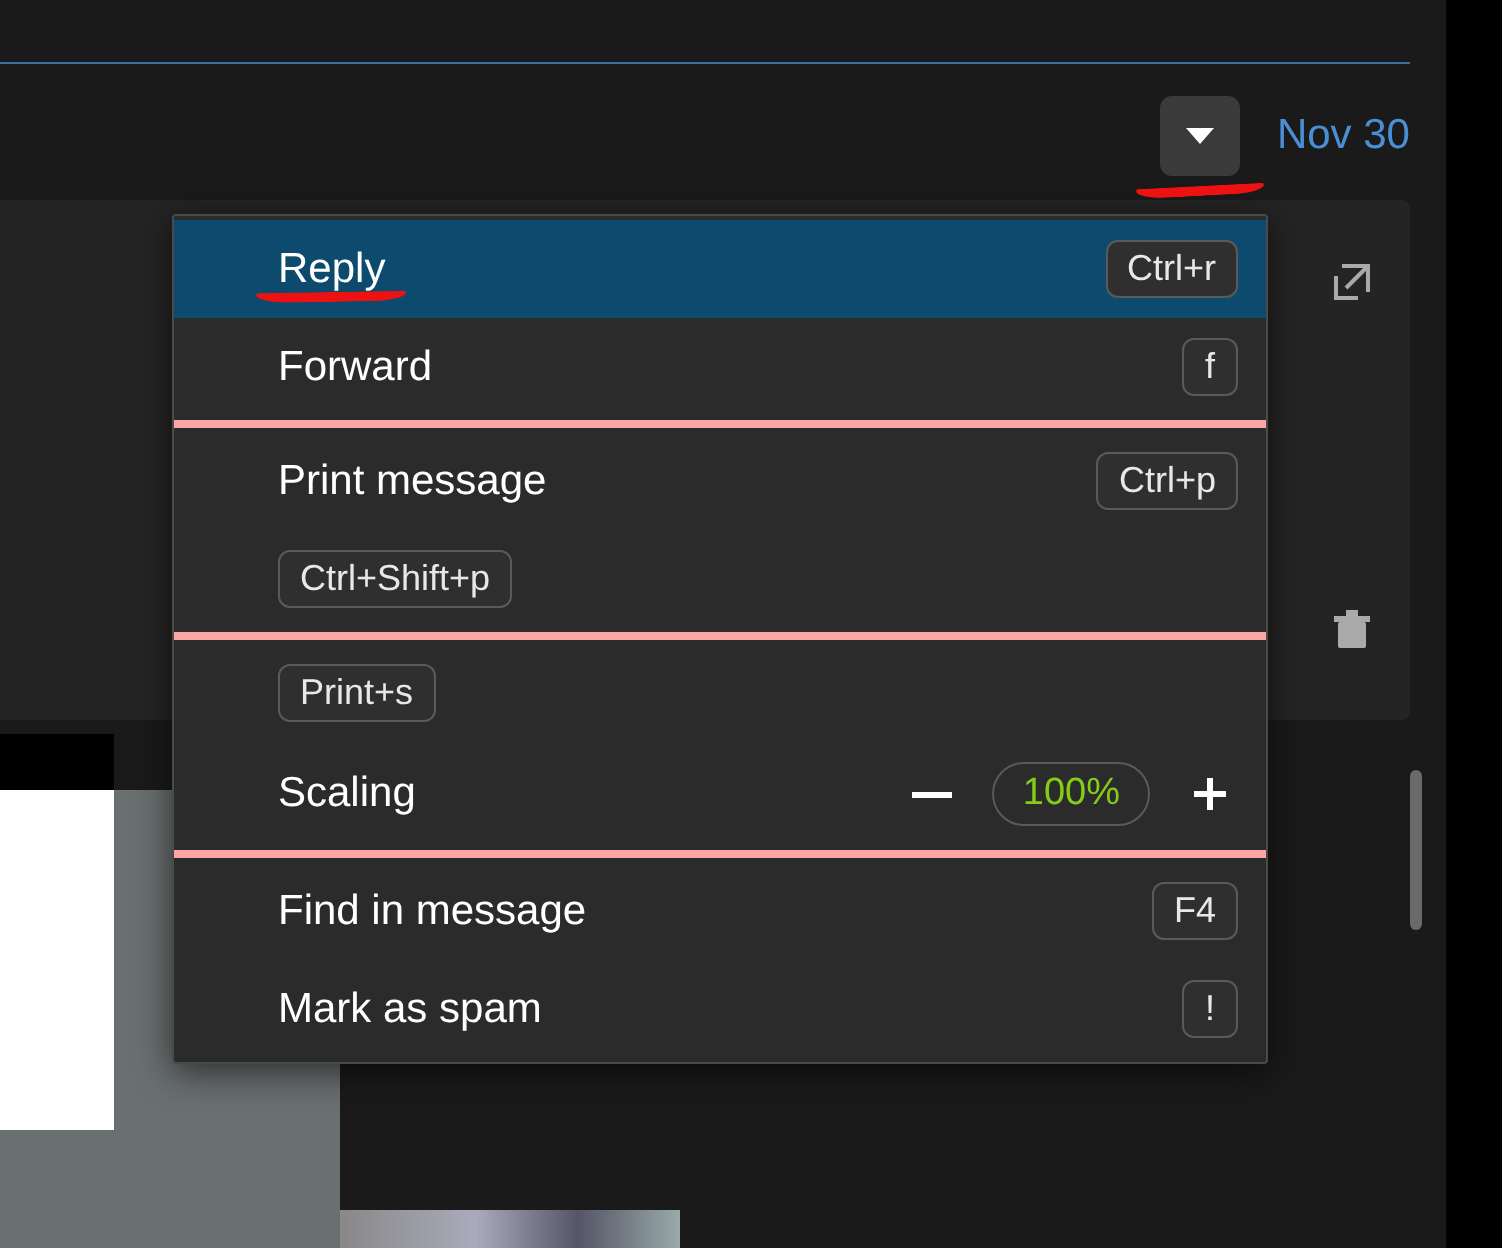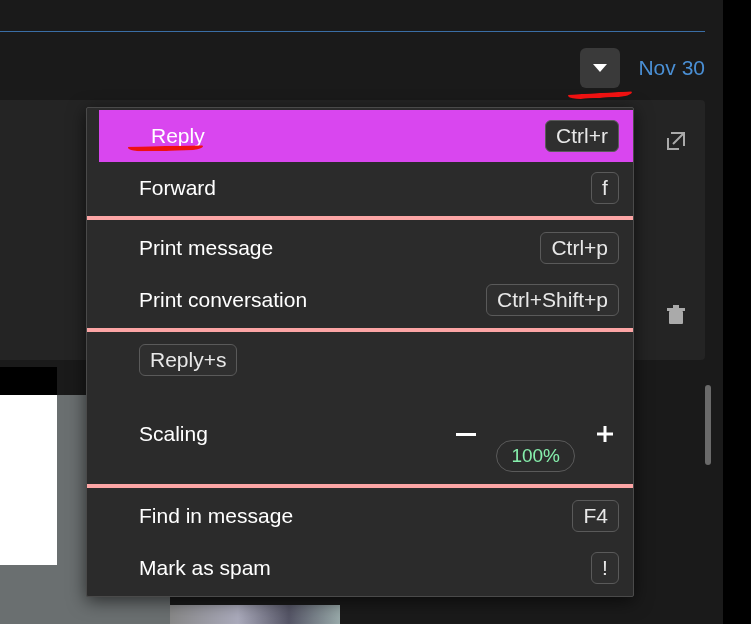--- a/index.html
+++ b/index.html
@@ -112,52 +112,51 @@
   .menu-group { padding: 2px 0; }
   .menu-sep { border-top: 4px solid #fca5a5; }
   .menu-item {
     display: flex;
     align-items: center;
     justify-content: space-between;
     padding: 10px 14px 10px 52px;
     cursor: pointer;
     min-height: 48px;
   }
-  .menu-item.hover { background: #d946ef; margin-left: 12px; }
+  .menu-item.hover { background: #0c4a6e; }
   .menu-label { color: #fff; }
   .shortcut {
     display: inline-block;
     padding: 3px 10px;
     border: 1px solid #5a5a5a;
     border-radius: 6px;
     color: #e8e8e8;
-    font-size: 21px;
+    font-size: 18px;
     background: #2f2f2f;
     min-width: 28px;
     text-align: center;
   }
 
   
   .scaling-right {
     display: flex; align-items: center; gap: 16px;
   }
   .minus, .plus {
     width: 28px; height: 28px;
     display:flex;align-items:center;justify-content:center;
     color:#fff; font-weight:bold; cursor:pointer;
   }
   .minus-bar { width: 20px; height: 3px; background:#fff; }
   .plus svg { stroke:#fff; }
   .zoom-pill {
     padding: 4px 14px;
     border: 1px solid #5a5a5a;
     border-radius: 16px;
-    color:#86efac;
+    color:#84cc16;
     font-size: 19px;
-    margin-top: 44px;
   }
 
   
   .red-mark {
     position: absolute;
     border-bottom: 5px solid #e11;
     border-radius: 50% / 100%;
     height: 8px;
     pointer-events: none;
   }
@@ -209,27 +208,26 @@
         <span class="menu-label">Forward</span>
         <span class="shortcut">f</span>
       </div>
     </div>
     <div class="menu-group menu-sep">
       <div class="menu-item">
         <span class="menu-label">Print message</span>
         <span class="shortcut">Ctrl+p</span>
       </div>
       <div class="menu-item">
-        <span class="menu-label">Print conversation</span>
         <span class="shortcut">Ctrl+Shift+p</span>
       </div>
     </div>
     <div class="menu-group menu-sep">
       <div class="menu-item">
-        <span class="shortcut">Reply+s</span>
+        <span class="shortcut">Print+s</span>
       </div>
       <div class="menu-item">
         <span class="menu-label">Scaling</span>
         <div class="scaling-right">
           <div class="minus">
             <div class="minus-bar"></div>
           </div>
           <div class="zoom-pill">100%</div>
           <div class="plus">
             <svg width="20" height="20" viewBox="0 0 20 20" stroke="#fff" stroke-width="3">

